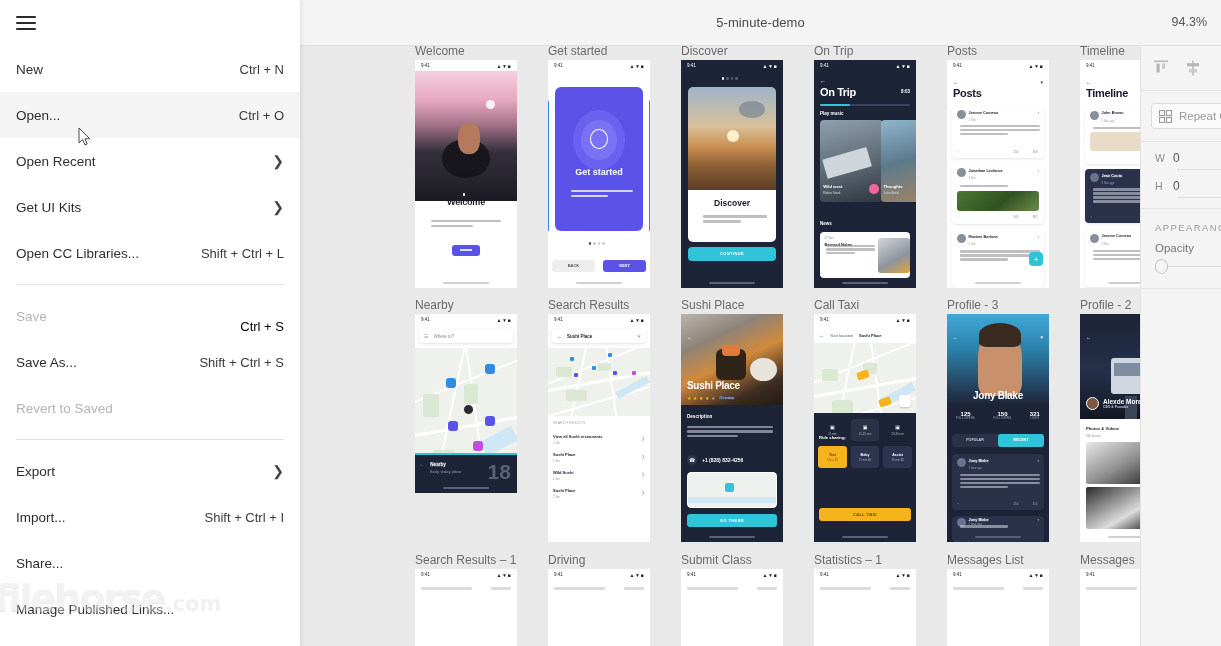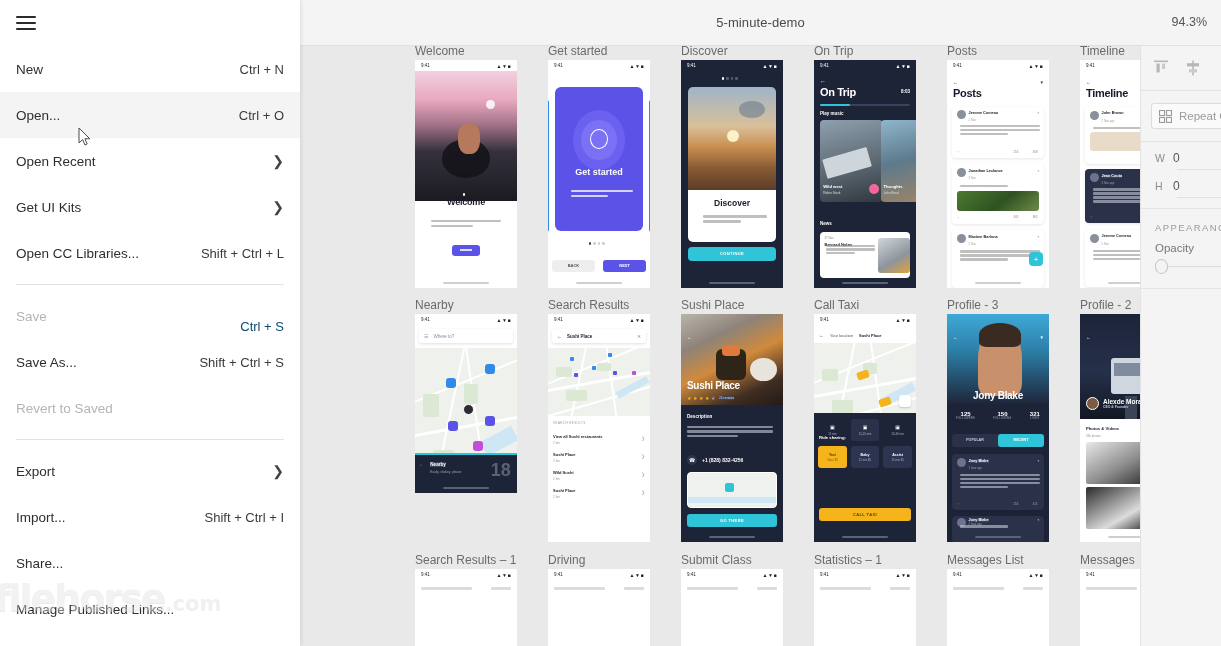--- a/index.html
+++ b/index.html
@@ -86,21 +86,21 @@
   .menu-top { height: 46px; display:flex; align-items:center; padding-left:16px; }
   .hamb { width:20px; }
   .hamb i { display:block; height:2px; background:#2b2b2b; margin:4px 0; border-radius:1px; }
   .mitem {
     height:46px; display:flex; align-items:center; justify-content:space-between;
     padding: 0 16px; font-size:13.5px; color:#2e2e2e; cursor:default;
   }
   .mitem.active { background:#f4f4f4; }
   .mitem.disabled { color:#b4b4b4; }
   .mitem .sc { font-size:13px; color:#3a3a3a; }
-  .mitem.disabled .sc { color:#0c4a6e;margin-top:20px; }
+  .mitem.disabled .sc { color:#000000;margin-top:20px; }
   .chev { font-size:14px; color:#444; line-height:1; }
   .msep { height:1px; background:#e3e3e3; margin: 8px 16px; }
 
   
   .cursor { position:absolute; left:78px; top:127px; width:14px; height:20px; z-index:60; }
 
   
   .wm {
     position:absolute; left:-6px; top:576px; width:262px; z-index:50;
     opacity:.45; pointer-events:none;
@@ -346,21 +346,21 @@
             <div style="position:absolute;left:32%;top:60%;width:10px;height:10px;border-radius:3px;background:#5b52e8"></div>
             <div style="position:absolute;left:69%;top:57%;width:10px;height:10px;border-radius:3px;background:#5b52e8"></div>
             <div style="position:absolute;left:57%;top:71%;width:10px;height:10px;border-radius:3px;background:#c24fd8"></div>
             <div style="position:absolute;left:47%;top:50%;width:11px;height:11px;border-radius:50%;background:#2b2b33;border:1.2px solid #fff"></div>
             <div style="position:absolute;right:5px;top:145.92000000000002px;width:12px;height:12px;border-radius:3px;background:#fff;box-shadow:0 1px 2px rgba(0,0,0,.18)"></div>
             <div style="position:absolute;right:5px;top:164.16px;width:12px;height:12px;border-radius:3px;background:#fff;box-shadow:0 1px 2px rgba(0,0,0,.18)"></div>
             <div style="position:absolute;left:0;bottom:0;width:100%;height:39.9px;background:#1e2438;border-top:2px solid #2fc4d8">
               <div style="position:absolute;left:5%;top:24%;font-size:3.5px;color:#8d93a8">^</div>
               <div style="position:absolute;left:15%;top:18%;font-size:4.6px;font-weight:bold;color:#fff;background:#3a4057">Nearby</div>
               <div style="position:absolute;left:15%;top:40%;font-size:3.2px;color:#9aa0b4">Easily, shakey, please</div>
-              <div style="position:absolute;right:6%;top:12%;font-size:18px;font-weight:bold;color:#5a6078">18</div>
+              <div style="position:absolute;right:6%;top:12%;font-size:21px;font-weight:bold;color:#5a6078">18</div>
             </div>
             <div class="homebar lt"></div>
           </div>
         </div>
         <div class="ab" style="left: 220px; top: 268px; width: 102px; height: 228px;">
           <div class="ab-label">Search Results</div>
           <div class="ab-frame">
             <div class="sbar ">
               <span>9:41</span>
               <span class="sigs">▲▼■</span>

